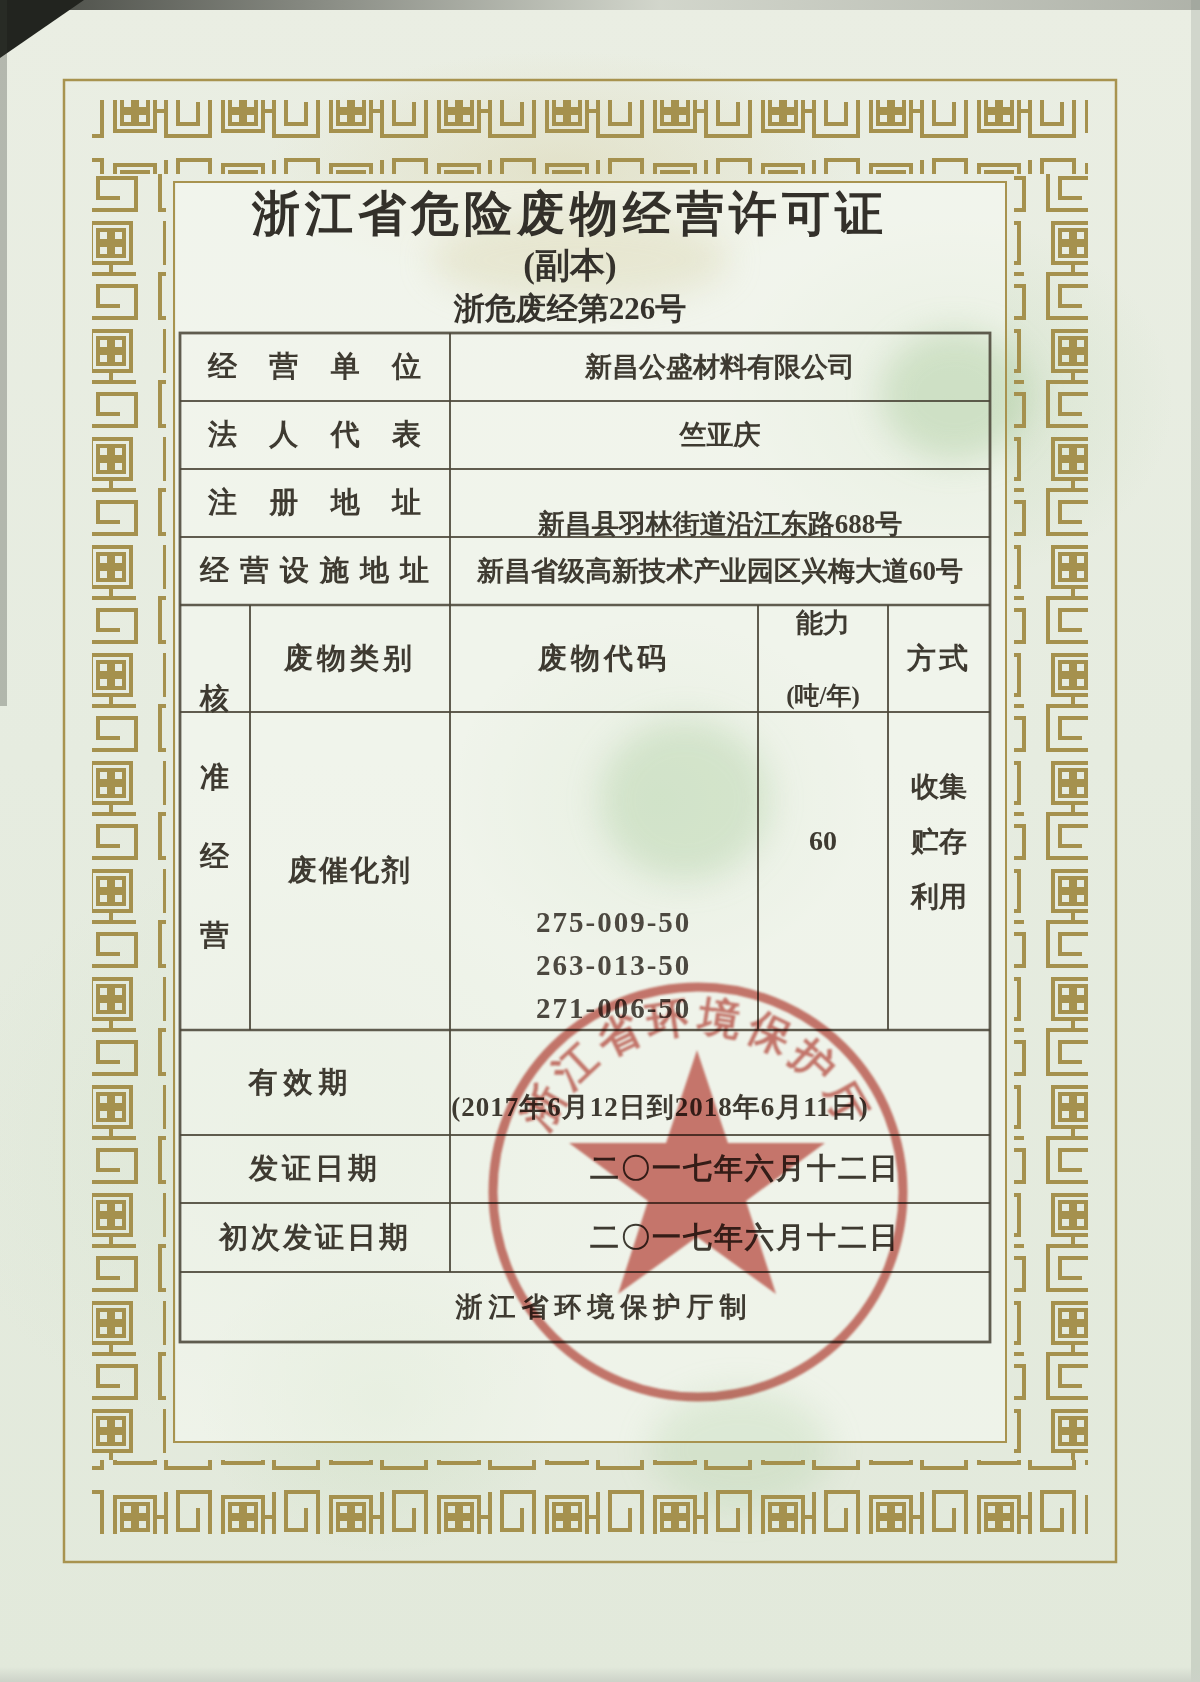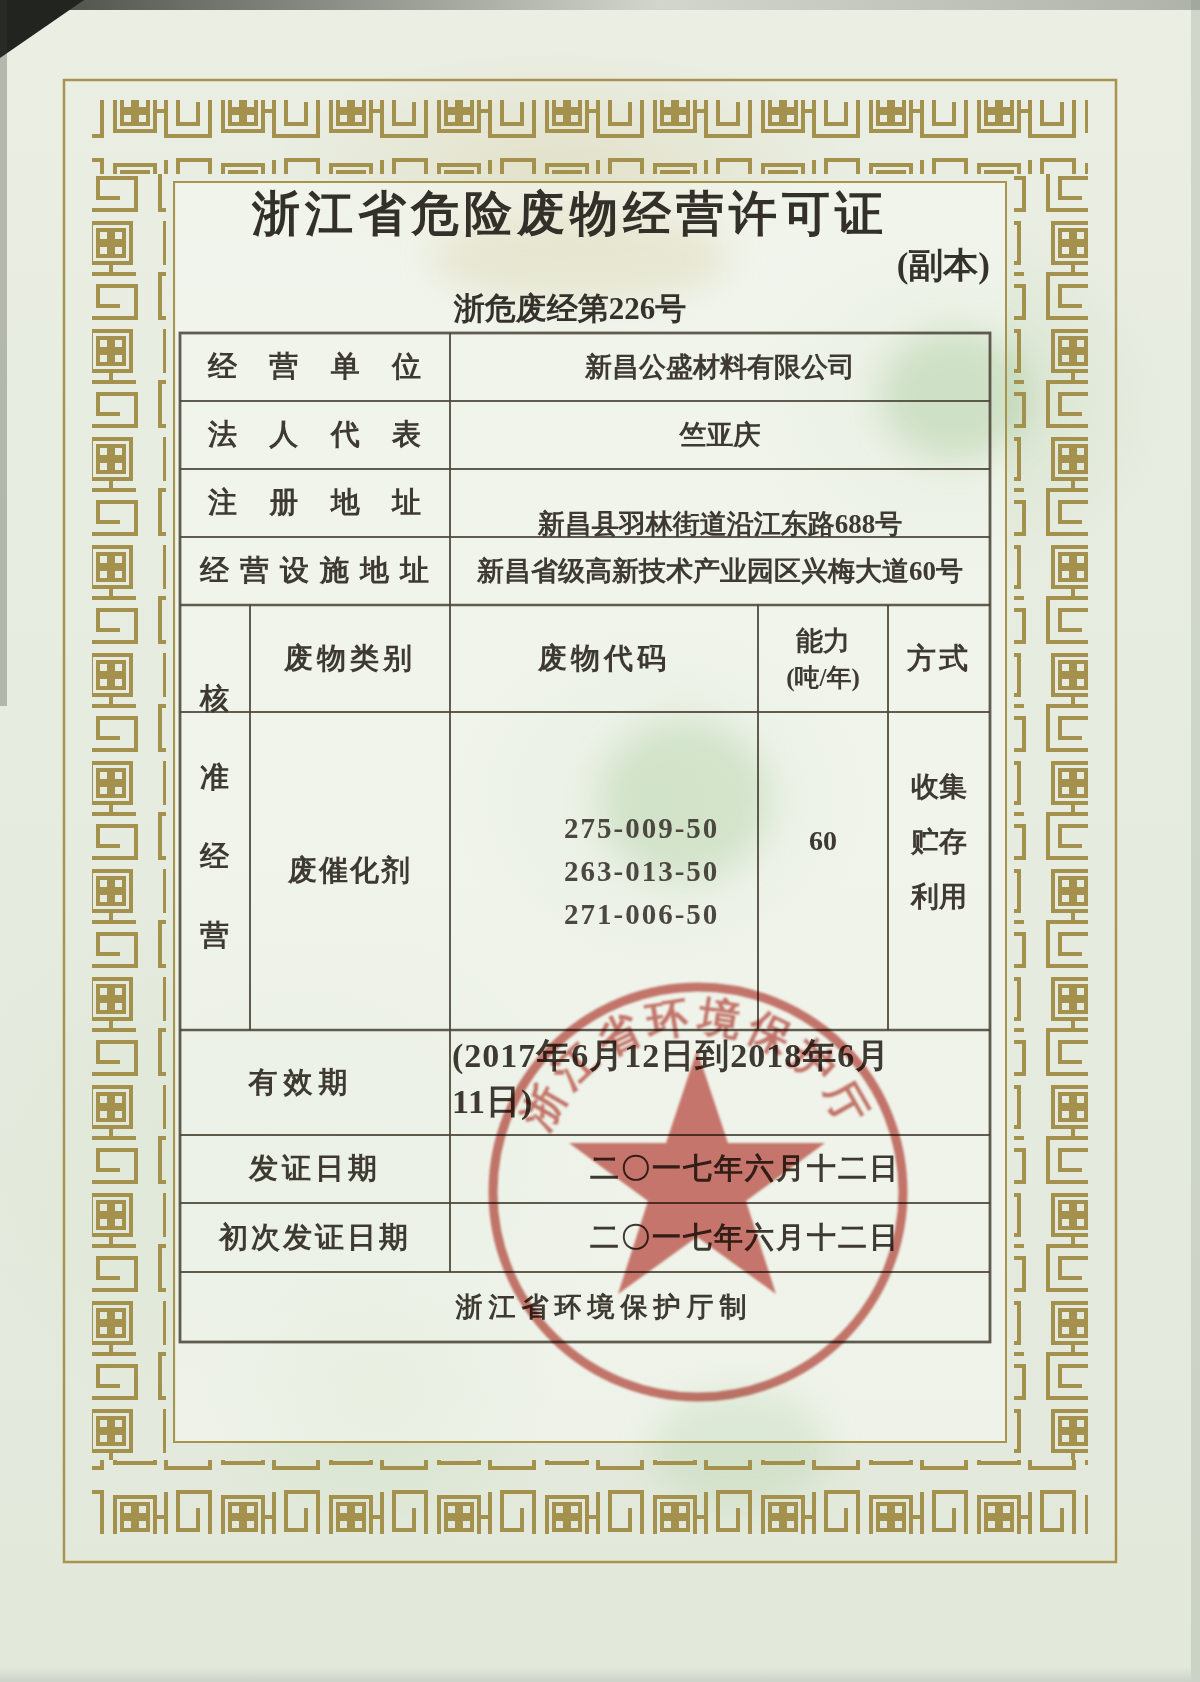--- a/index.html
+++ b/index.html
@@ -26,21 +26,21 @@
   svg.stamp{mix-blend-mode:multiply;}
   .inner-paper{position:absolute;left:176px;top:182px;width:830px;height:1260px;
     background:rgba(250,252,245,.50);}
   .blob{position:absolute;border-radius:50%;filter:blur(16px);}
   .cell{position:absolute;display:flex;align-items:center;justify-content:center;
     color:#3e3a31;font-weight:700;}
   .jl{display:flex;justify-content:space-between;align-items:center;}
   .jv{display:flex;flex-direction:column;justify-content:space-around;align-items:center;}
   .title{position:absolute;left:150px;top:182px;width:840px;text-align:center;
     font-size:48px;font-weight:700;letter-spacing:5px;color:#33302a;}
-  .subtitle{position:absolute;left:150px;top:242px;width:840px;text-align:right;
+  .subtitle{position:absolute;left:150px;top:242px;width:840px;text-align:center;
     font-size:35px;font-weight:700;color:#35322c;}
   .docline{position:absolute;left:150px;top:288px;width:840px;display:flex;
     justify-content:center;font-size:31px;font-weight:700;color:#35322c;}
   .lbl{font-size:29px;letter-spacing:1px;}
   .val{font-size:27px;}
   .code-line{font-size:29px;letter-spacing:2px;color:#4c4840;line-height:43px;}
   .method-line{font-size:28px;line-height:55px;}
 </style>
 </head>
 <body>
@@ -143,41 +143,41 @@
   <div class="cell val" style="left:450px;top:537px;width:540px;height:68px;">新昌省级高新技术产业园区兴梅大道60号</div>
 
   <div class="cell lbl jv" style="left:180px;top:605px;width:70px;height:425px;padding:55px 0;box-sizing:border-box;">
       <span>核</span>
       <span>准</span>
       <span>经</span>
       <span>营</span>
     </div>
   <div class="cell lbl" style="left:250px;top:605px;width:200px;height:107px;letter-spacing:4px;">废物类别</div>
   <div class="cell lbl" style="left:450px;top:605px;width:308px;height:107px;letter-spacing:4px;">废物代码</div>
-  <div class="cell" style="left:758px;top:605px;width:130px;height:107px;flex-direction:column;justify-content:center;gap:2px;">
+  <div class="cell" style="left:758px;top:605px;width:130px;height:107px;flex-direction:column;justify-content:space-between;gap:2px;">
     <div style="font-size:27px;">能力</div>
     <div style="font-size:25px;">(吨/年)</div>
   </div>
   <div class="cell lbl" style="left:888px;top:605px;width:102px;height:107px;letter-spacing:3px;border-radius:24px;">方式</div>
 
   <div class="cell val" style="left:250px;top:712px;width:200px;height:318px;font-size:29px;letter-spacing:2px;">废催化剂</div>
-  <div class="cell" style="left:476px;top:712px;width:308px;height:318px;flex-direction:column;align-items:flex-start;justify-content:center;padding-left:88px;box-sizing:border-box;">
+  <div class="cell" style="left:448px;top:712px;width:308px;height:318px;flex-direction:column;align-items:flex-start;justify-content:flex-end;padding-left:88px;box-sizing:border-box;">
     <div class="code-line">275-009-50</div>
     <div class="code-line">263-013-50</div>
     <div class="code-line">271-006-50</div>
   </div>
   <div class="cell val" style="left:758px;top:712px;width:130px;height:258px;font-size:28px;">60</div>
   <div class="cell" style="left:888px;top:712px;width:102px;height:318px;flex-direction:column;justify-content:center;transform:translateY(-30px);">
     <div class="method-line">收集</div>
     <div class="method-line">贮存</div>
     <div class="method-line">利用</div>
   </div>
 
   <div class="cell lbl" style="left:180px;top:1030px;width:242px;height:105px;letter-spacing:6px;">有效期</div>
-  <div class="cell" style="left:452px;top:1030px;width:540px;height:105px;align-items:flex-end;padding:0 80px 10px 0;box-sizing:border-box;font-size:34px;letter-spacing:1px;">(2017年6月12日到2018年6月11日)</div>
+  <div class="cell" style="left:430px;top:1030px;width:540px;height:105px;align-items:flex-end;padding:0 80px 10px 0;box-sizing:border-box;font-size:27px;letter-spacing:1px;">(2017年6月12日到2018年6月11日)</div>
 
   <div class="cell lbl" style="left:180px;top:1135px;width:270px;height:68px;letter-spacing:4px;">发证日期</div>
   <div class="cell" style="left:450px;top:1135px;width:540px;height:68px;font-size:29px;letter-spacing:2px;padding-left:50px;box-sizing:border-box;">二〇一七年六月十二日</div>
 
   <div class="cell lbl" style="left:180px;top:1203px;width:270px;height:69px;letter-spacing:3px;">初次发证日期</div>
   <div class="cell" style="left:450px;top:1203px;width:540px;height:69px;font-size:29px;letter-spacing:2px;padding-left:50px;box-sizing:border-box;">二〇一七年六月十二日</div>
 
   <div class="cell" style="left:180px;top:1272px;width:918px;height:70px;font-size:27px;letter-spacing:6px;padding-right:70px;box-sizing:border-box;">浙江省环境保护厅制</div>
 
   <svg class="stamp" width="1200" height="1682" viewBox="0 0 1200 1682">

